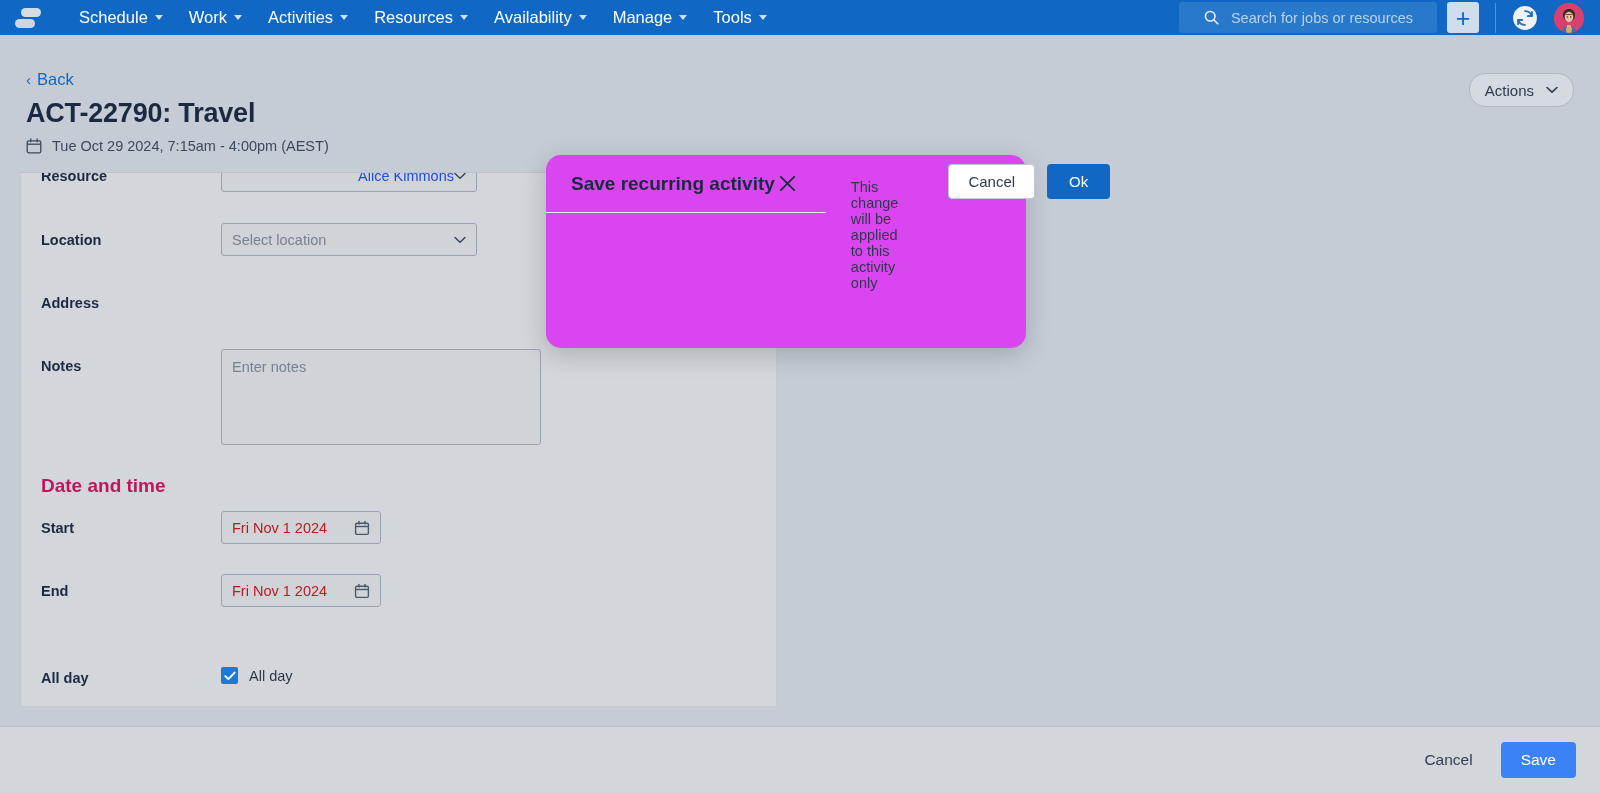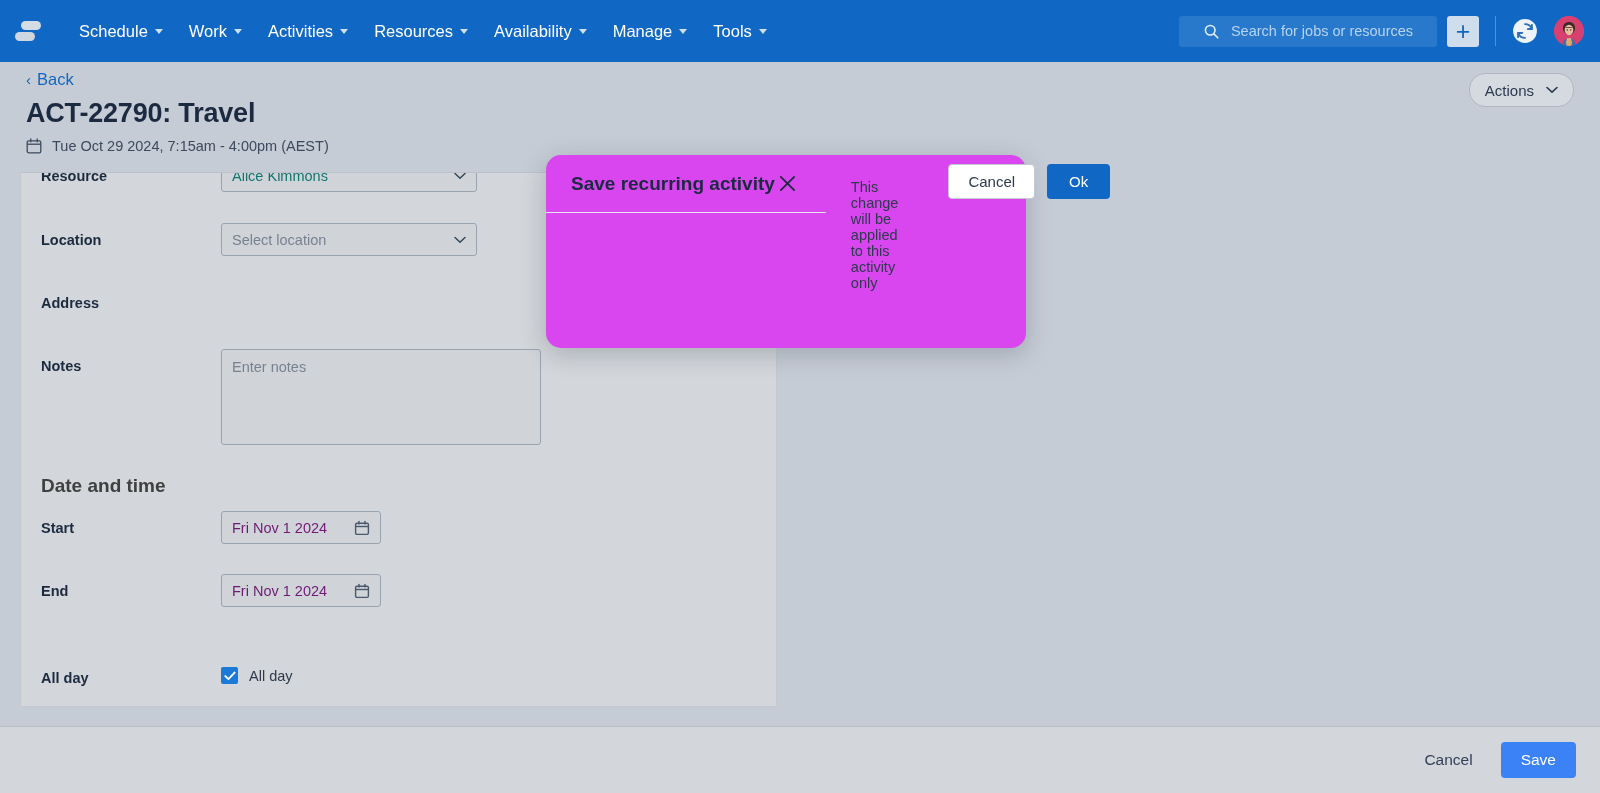--- a/index.html
+++ b/index.html
@@ -7,21 +7,21 @@
   html, body {
     width: 1600px; height: 793px;
     font-family: "Liberation Sans", sans-serif;
     background: #c6ccd5;
     overflow: hidden;
   }
 
   
   .topbar {
     position: absolute; top: 0; left: 0;
-    width: 1600px; height: 62px;
+    width: 1600px; height: 35px;
     background: #1068c4;
     display: flex; align-items: center;
   }
   .logo {
     width: 30px; height: 28px;
     margin-left: 14px; margin-right: 22px;
     position: relative; flex: none;
   }
   .logo .bar1 {
     position: absolute; left: 7px; top: 4px;
@@ -142,30 +142,30 @@
   .textarea-box {
     width: 320px; height: 96px;
     background: #d0d4d9;
     border: 1px solid #9aa3b0; border-radius: 3px;
     padding: 9px 10px;
     font-size: 14.5px; color: #78818f;
     cursor: text;
   }
 
   .section-title {
-    font-size: 19px; font-weight: bold; color: #404040;
+    font-size: 19px; font-weight: bold; color: #be185d;
     margin: 30px 0 14px 0;
   }
   .date-box {
     width: 160px; height: 33px;
     background: #d0d4d9;
     border: 1px solid #9aa3b0; border-radius: 3px;
     display: flex; align-items: center; justify-content: space-between;
     padding: 0 10px;
-    font-size: 14.5px; color: #701a75; cursor: pointer;
+    font-size: 14.5px; color: #b91c1c; cursor: pointer;
   }
   .tz-row {
     display: flex; align-items: center; gap: 9px;
     font-size: 14.5px; color: #2d3a4d; cursor: pointer;
     padding: 7px 0;
   }
   .checkrow { display: flex; align-items: center; gap: 11px; padding-top: 6px; }
   .checkbox {
     width: 17px; height: 17px; border-radius: 2px;
     background: #1b79d8;
@@ -336,21 +336,21 @@
     <path d="M1 1.5L6 6.2l5-4.7" fill="none" stroke="#2b3a4f" stroke-width="1.6" stroke-linecap="round" stroke-linejoin="round"></path>
   </svg>
 </div>
 
 <div class="form-panel">
   <div class="form-inner">
 
     <div class="frow" style="margin-top:-14px;">
       <div class="flabel">Resource</div>
       <div class="fctl">
-        <div class="select-box" style="color:#0f766e;">
+        <div class="select-box" style="color:#1d4ed8;text-align:right;">
           <span class="val">Alice Kimmons</span>
           <svg width="12" height="8" viewBox="0 0 12 8">
             <path d="M1 1.5L6 6.2l5-4.7" fill="none" stroke="#39465a" stroke-width="1.5" stroke-linecap="round" stroke-linejoin="round"></path>
           </svg>
         </div>
       </div>
     </div>
 
     <div class="frow" style="margin-top:16px;">
       <div class="flabel">Location</div>

